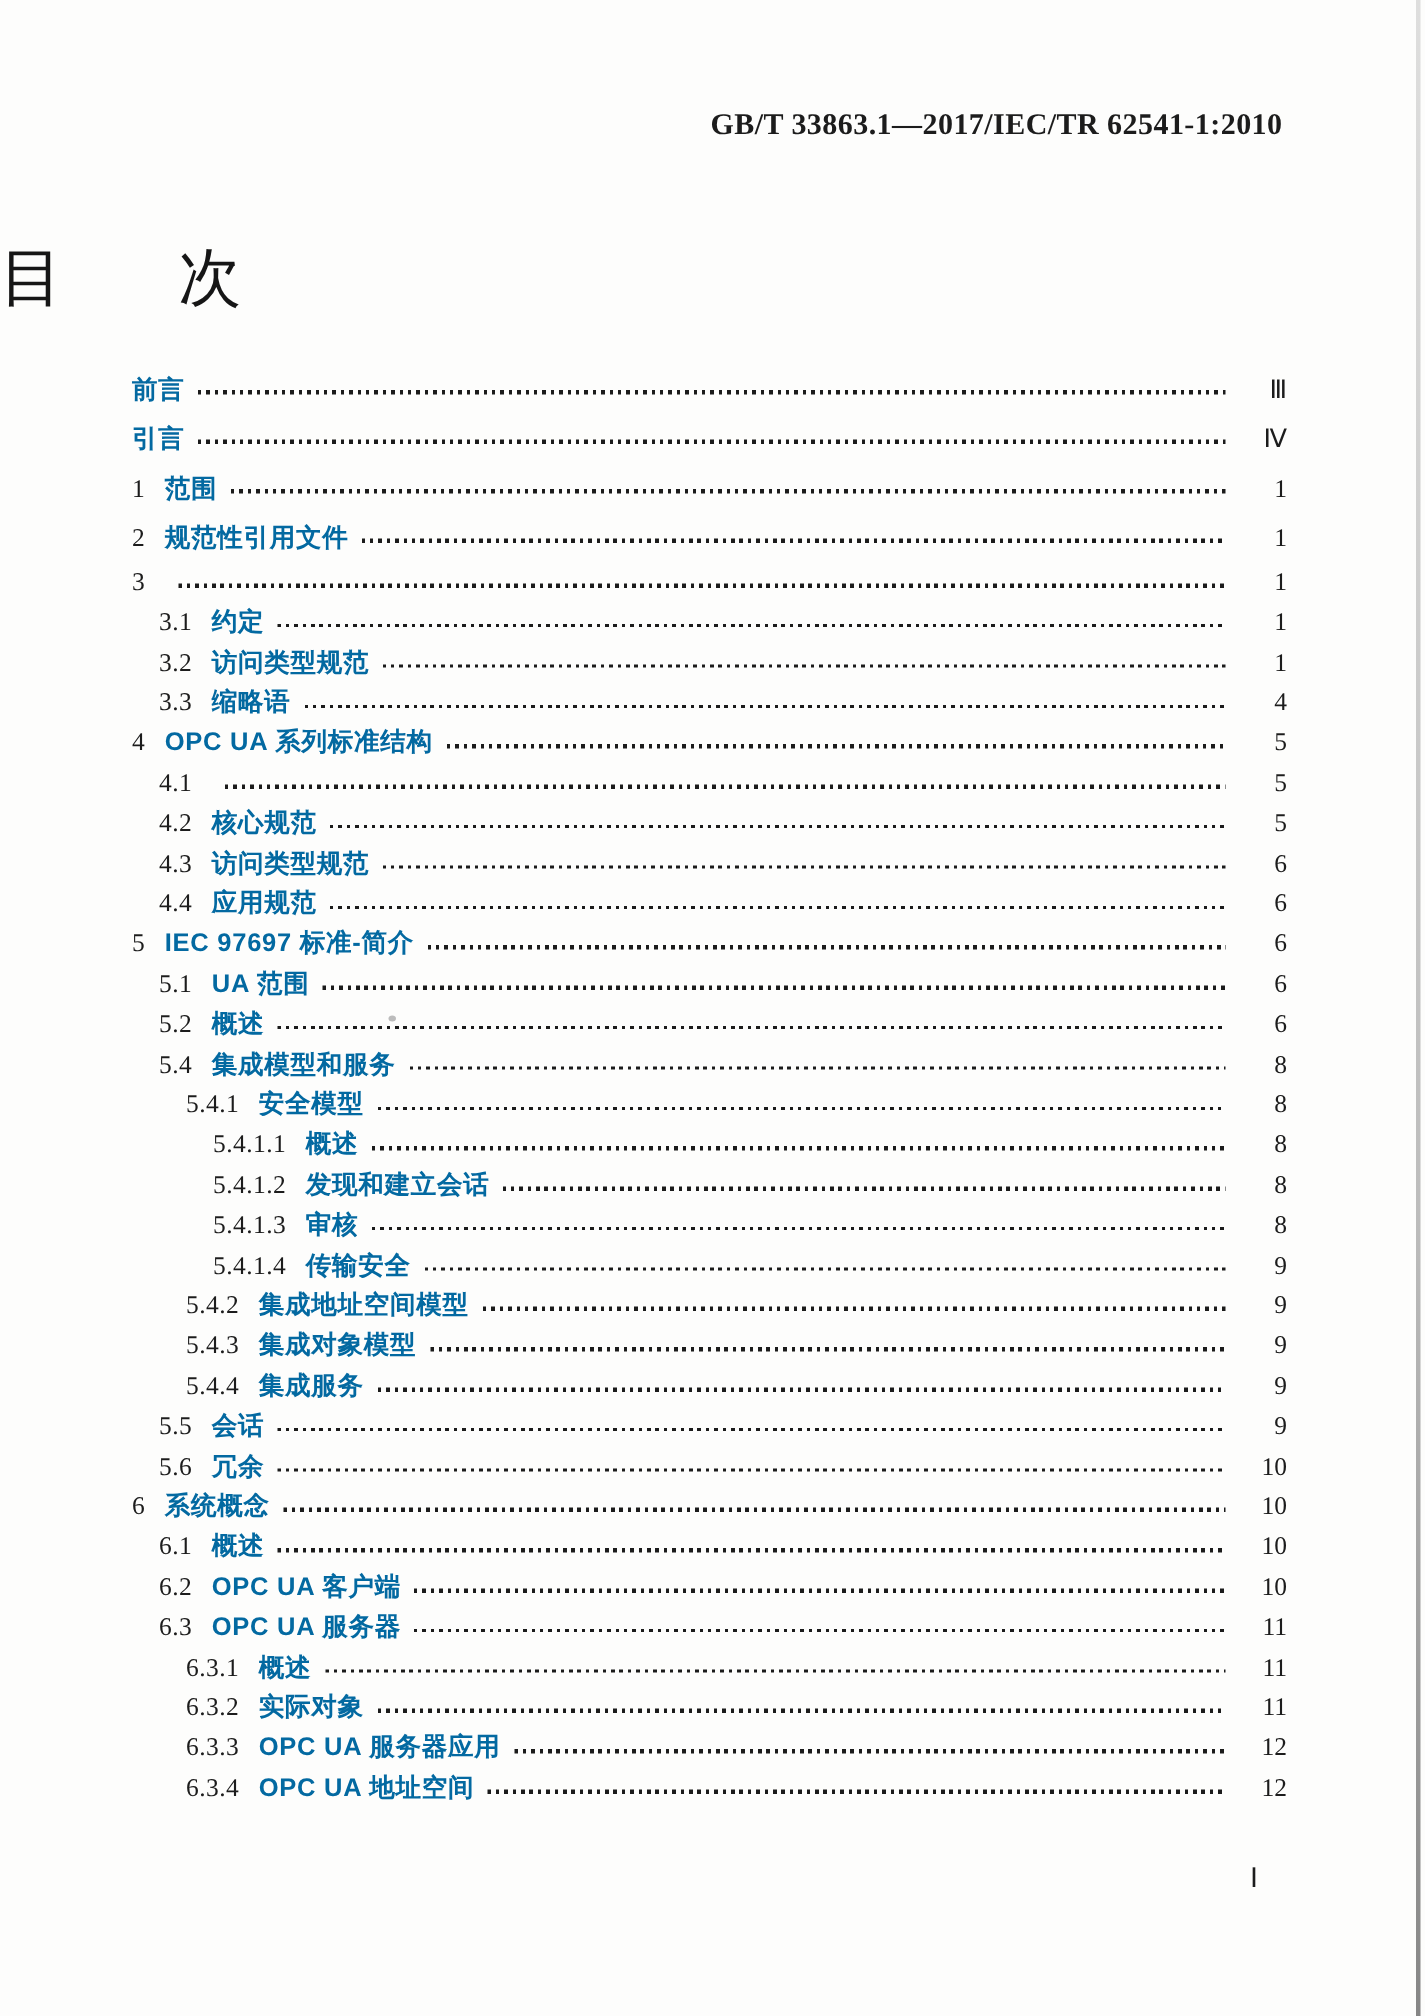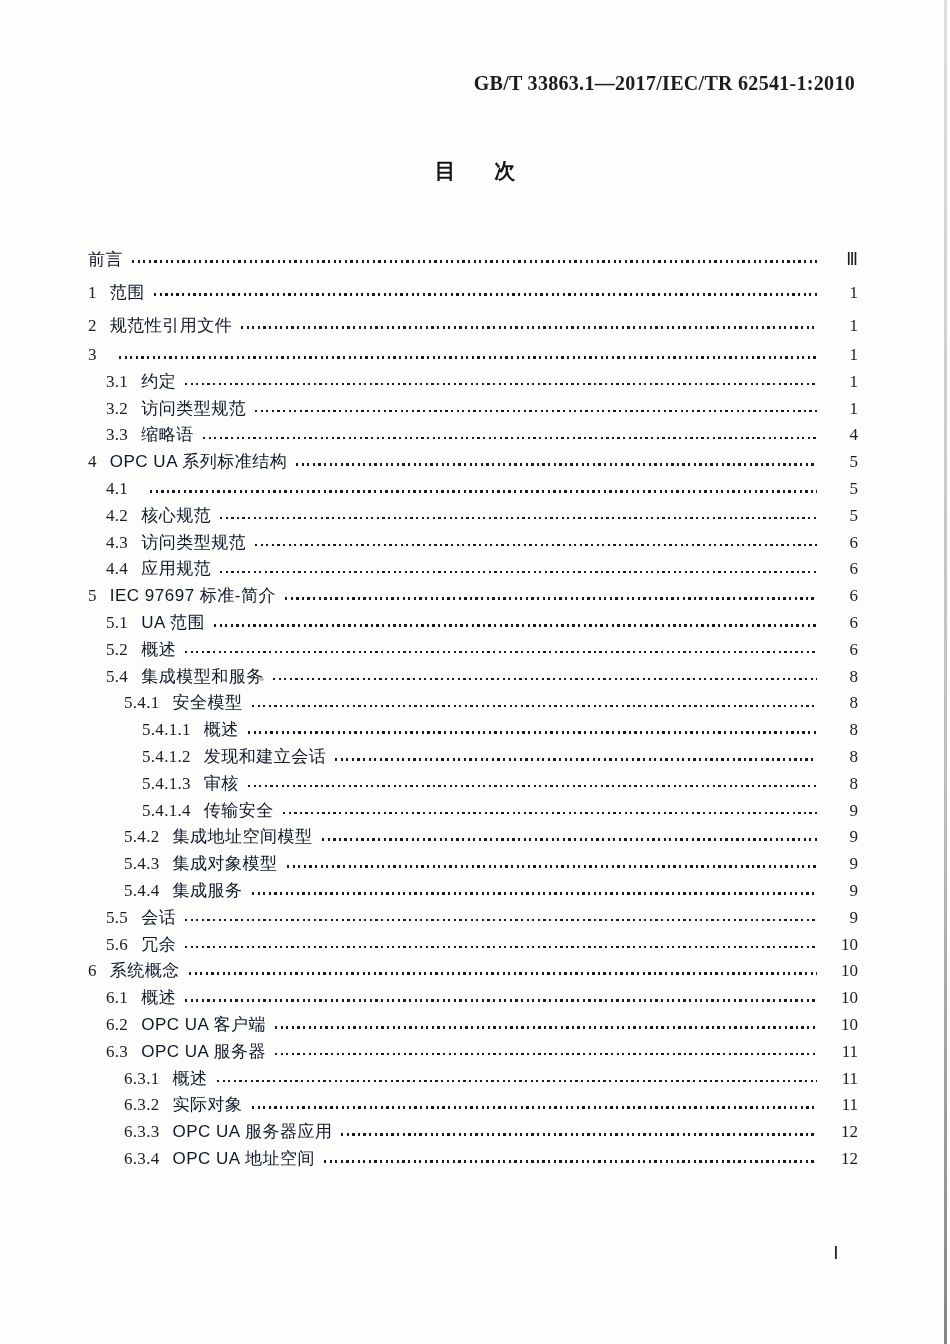--- a/index.html
+++ b/index.html
@@ -23,22 +23,21 @@
   
   .std-code{
     position:absolute;top:72px;right:95px;
     font-size:20px;font-weight:700;letter-spacing:.3px;
     font-family:"Liberation Serif","DejaVu Serif",serif;
     white-space:nowrap;
   }
   
   .doc-title{
     position:absolute;top:157px;left:0;width:100%;
-    text-align:center;
-    font-size:21px;font-weight:700;
+    font-size:42px;font-weight:400;
     word-spacing:1.55em;
     font-family:"Liberation Sans","DejaVu Sans",sans-serif;
     color:#161616;
   }
   
   .toc{
     position:absolute;top:243px;left:88px;width:770px;
   }
   .row{
     display:flex;align-items:baseline;
@@ -49,21 +48,21 @@
   .lv1{padding-left:18px;}
   .lv2{padding-left:36px;}
   .lv3{padding-left:54px;align-items:center;}
   .num{
     font-family:"Liberation Serif","DejaVu Serif",serif;
     margin-right:13px;letter-spacing:.3px;
   }
   .num:empty{display:none;margin:0;}
   .ttl{
     font-family:"Liberation Sans","DejaVu Sans",sans-serif;
-    font-weight:400;letter-spacing:.5px;color:#0f172a;
+    font-weight:700;letter-spacing:.5px;color:#0369a1;
   }
   .leader{
     flex:1;align-self:center;height:2.5px;
     margin:0 7px 0 9px;
     transform:translateY(2px);
     background-image:repeating-linear-gradient(to right,#1b1b1b 0 2.3px,transparent 2.3px 5.6px);
   }
   .pg{
     min-width:34px;text-align:right;
     font-size:17px;
@@ -86,20 +85,26 @@
   <div class="doc-title">目 次</div>
 
   <div class="toc">
       <div class="row lv0 tall">
 
     <span class="ttl">前言</span>
     <span class="leader"></span>
     <span class="pg">Ⅲ</span>
   </div>
       <div class="row lv0 tall">
+
+    <span class="ttl">引言</span>
+    <span class="leader"></span>
+    <span class="pg">Ⅳ</span>
+  </div>
+      <div class="row lv0 tall">
     <span class="num">1</span>
     <span class="ttl">范围</span>
     <span class="leader"></span>
     <span class="pg">1</span>
   </div>
       <div class="row lv0 tall">
     <span class="num">2</span>
     <span class="ttl">规范性引用文件</span>
     <span class="leader"></span>
     <span class="pg">1</span>

